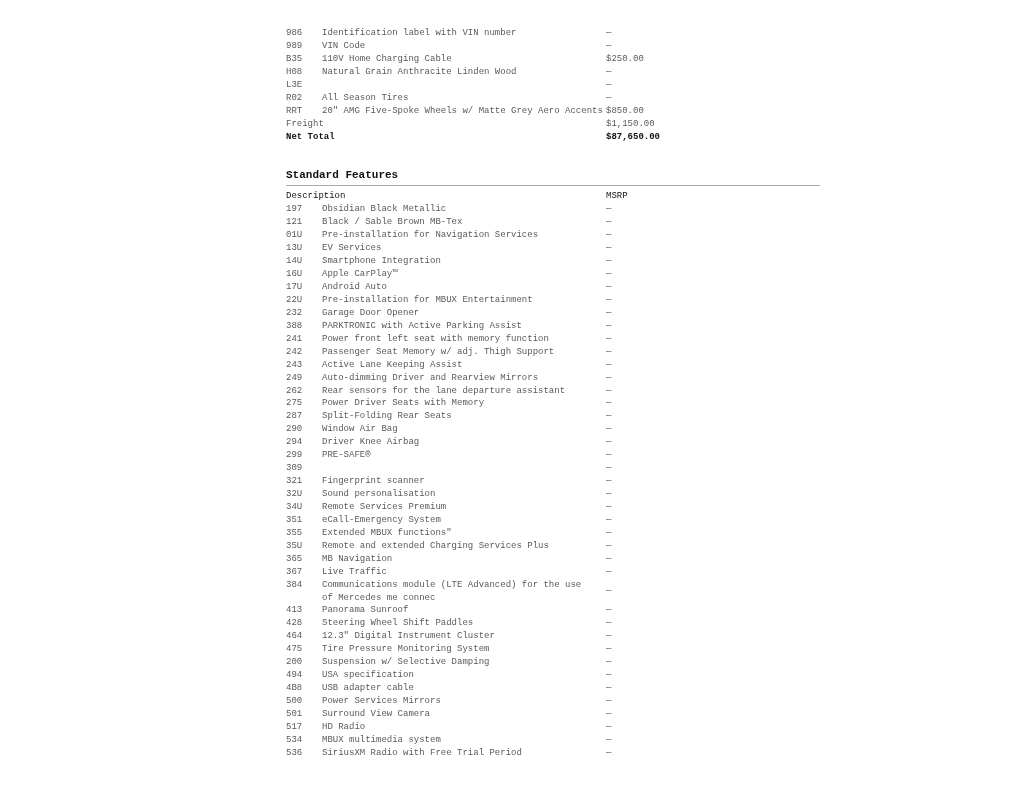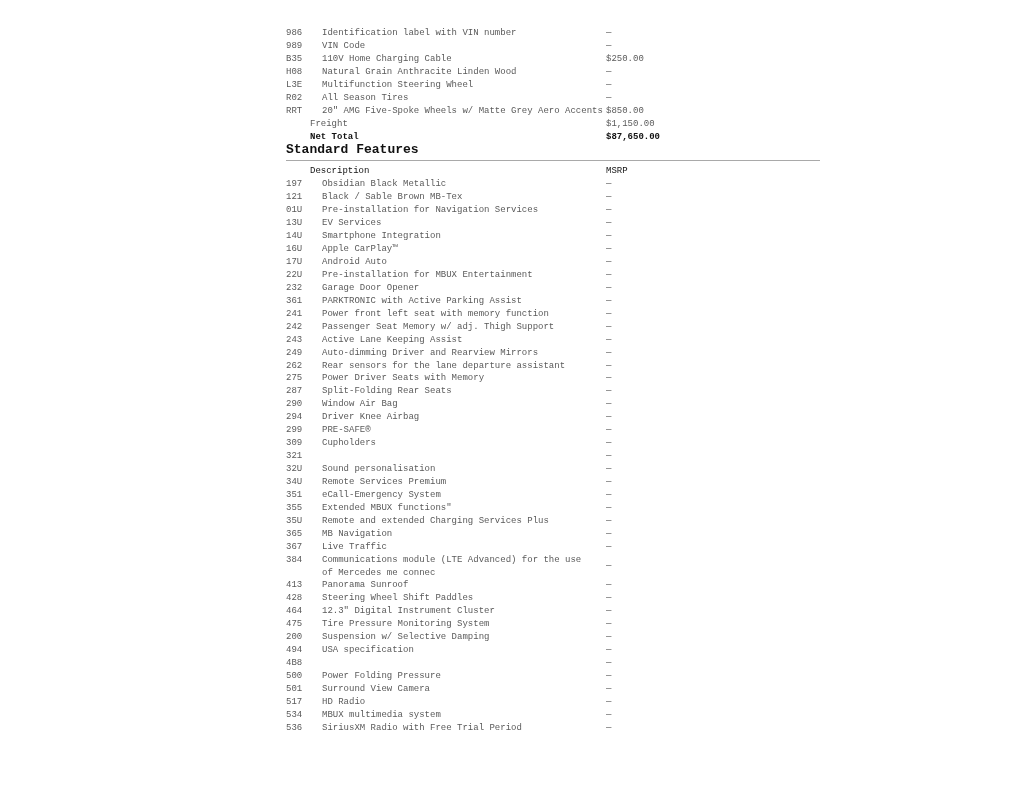--- a/index.html
+++ b/index.html
@@ -3,26 +3,26 @@
 <meta charset="utf-8">
 <style>
   html, body { margin: 0; padding: 0; background: #ffffff; }
   body { width: 1020px; height: 786px; position: relative; overflow: hidden;
          font-family: "Liberation Mono", "DejaVu Sans Mono", monospace; font-size: 9px; color: #5a5a5a; }
   .page { position: absolute; left: 286px; top: 27px; width: 534px; }
   .row { position: relative; height: 12.95px; line-height: 12.95px; white-space: nowrap; }
   .code { position: absolute; left: 0; width: 36px; }
   .desc { position: absolute; left: 36px; width: 282px; }
   .price { position: absolute; left: 320px; }
-  .full { position: absolute; left: 0; margin-left: 24px; }
+  .full { position: absolute; left: 0; }
   .bold { font-weight: bold; color: #111; }
   .row.tall { height: 25.9px; }
   .row.tall .desc { white-space: normal; line-height: 12.95px; width: 275px; }
   .row.tall .price { top: 6.5px; }
-  .section-title { height: 14px; line-height: 14px; font-weight: bold; color: #111; font-size: 13px; }
+  .section-title { margin-top: 25px; height: 14px; line-height: 14px; font-weight: bold; color: #111; font-size: 11px; }
   .divider { height: 0; border-top: 1.5px solid #a9a9a9; margin-top: 3px; margin-bottom: 4px; width: 534px; }
   .hdr { font-weight: normal; color: #111; }
 </style>
 </head>
 <body>
 
 <div class="page">
 
   <div id="options-list">
       <div class="row">
@@ -40,21 +40,20 @@
         <span class="desc">110V Home Charging Cable</span>
         <span class="price">$250.00</span>
       </div>
       <div class="row">
         <span class="code">H08</span>
         <span class="desc">Natural Grain Anthracite Linden Wood</span>
         <span class="price">—</span>
       </div>
       <div class="row">
         <span class="code">L3E</span>
-        <span class="desc">Multifunction Steering Wheel</span>
         <span class="price">—</span>
       </div>
       <div class="row">
         <span class="code">R02</span>
         <span class="desc">All Season Tires</span>
         <span class="price">—</span>
       </div>
       <div class="row">
         <span class="code">RRT</span>
         <span class="desc">20" AMG Five-Spoke Wheels w/ Matte Grey Aero Accents</span>
@@ -119,21 +118,21 @@
         <span class="code">22U</span>
         <span class="desc">Pre-installation for MBUX Entertainment</span>
         <span class="price">—</span>
       </div>
       <div class="row">
         <span class="code">232</span>
         <span class="desc">Garage Door Opener</span>
         <span class="price">—</span>
       </div>
       <div class="row">
-        <span class="code">361</span>
+        <span class="code">388</span>
         <span class="desc">PARKTRONIC with Active Parking Assist</span>
         <span class="price">—</span>
       </div>
       <div class="row">
         <span class="code">241</span>
         <span class="desc">Power front left seat with memory function</span>
         <span class="price">—</span>
       </div>
       <div class="row">
         <span class="code">242</span>
@@ -175,25 +174,25 @@
         <span class="desc">Driver Knee Airbag</span>
         <span class="price">—</span>
       </div>
       <div class="row">
         <span class="code">299</span>
         <span class="desc">PRE-SAFE®</span>
         <span class="price">—</span>
       </div>
       <div class="row">
         <span class="code">309</span>
-        <span class="desc">Cupholders</span>
         <span class="price">—</span>
       </div>
       <div class="row">
         <span class="code">321</span>
+        <span class="desc">Fingerprint scanner</span>
         <span class="price">—</span>
       </div>
       <div class="row">
         <span class="code">32U</span>
         <span class="desc">Sound personalisation</span>
         <span class="price">—</span>
       </div>
       <div class="row">
         <span class="code">34U</span>
         <span class="desc">Remote Services Premium</span>
@@ -254,25 +253,26 @@
         <span class="desc">Suspension w/ Selective Damping</span>
         <span class="price">—</span>
       </div>
       <div class="row">
         <span class="code">494</span>
         <span class="desc">USA specification</span>
         <span class="price">—</span>
       </div>
       <div class="row">
         <span class="code">4B8</span>
+        <span class="desc">USB adapter cable</span>
         <span class="price">—</span>
       </div>
       <div class="row">
         <span class="code">500</span>
-        <span class="desc">Power Folding Pressure</span>
+        <span class="desc">Power Services Mirrors</span>
         <span class="price">—</span>
       </div>
       <div class="row">
         <span class="code">501</span>
         <span class="desc">Surround View Camera</span>
         <span class="price">—</span>
       </div>
       <div class="row">
         <span class="code">517</span>
         <span class="desc">HD Radio</span>

